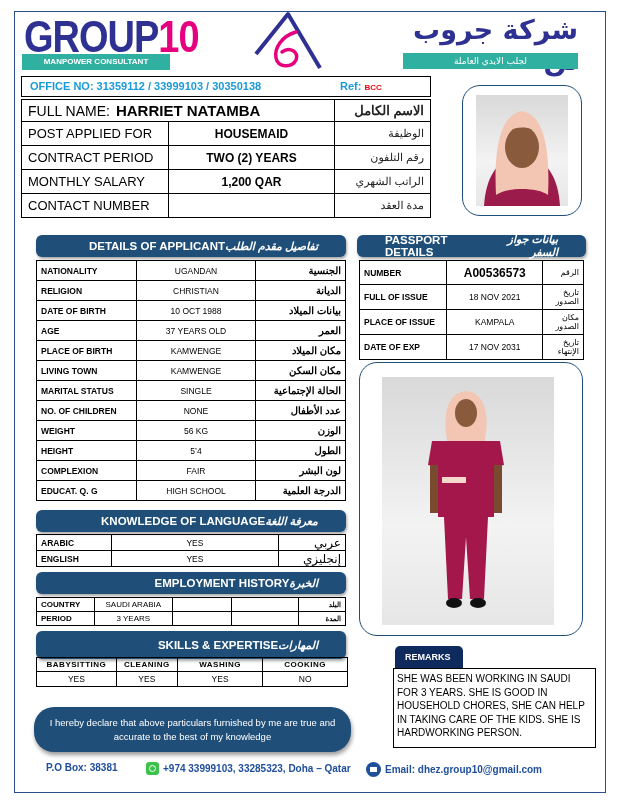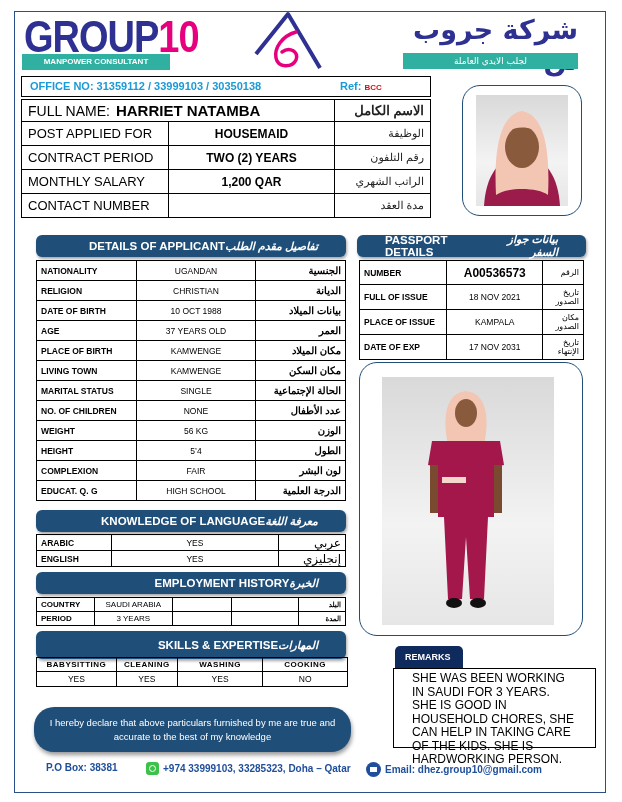--- a/index.html
+++ b/index.html
@@ -33,21 +33,21 @@
   .sec { background: #1f4e79; color: #fff; font-family: "Liberation Sans", sans-serif; font-weight: bold; font-size: 11.5px; border-radius: 6px 6px 6px 6px; box-shadow: 1px 2px 3px rgba(0,0,0,0.35); display: flex; justify-content: flex-end; align-items: center; padding: 0 28px; }
   .sec .ar { direction: rtl; font-size: 11px; font-style: italic; }
   
   table.dt { position: absolute; border-collapse: collapse; font-family: "Liberation Sans", sans-serif; }
   table.dt td { border: 1px solid #000; font-size: 8.5px; padding: 0 4px; color: #000; }
   table.dt td.k { font-weight: bold; }
   table.dt td.v { text-align: center; }
   table.dt td.a { text-align: right; direction: rtl; font-weight: bold; font-size: 10px; }
   .declare { left: 34px; top: 707px; width: 317px; height: 45px; background: #1f4e79; border-radius: 20px; color: #fff; font-family: "Liberation Sans", sans-serif; font-size: 9.5px; text-align: center; display: flex; align-items: center; justify-content: center; padding: 0 14px; line-height: 14px; box-shadow: 1px 3px 4px rgba(0,0,0,0.4); }
   .remarks-tab { left: 395px; top: 646px; width: 68px; height: 22px; background: #0f2a5c; color: #fff; font-family: "Liberation Sans", sans-serif; font-weight: bold; font-size: 9px; border-radius: 5px 5px 0 0; line-height: 22px; padding-left: 10px; }
-  .remarks-box { left: 393px; top: 668px; width: 203px; height: 80px; border: 1.2px solid #000; font-family: "Liberation Sans", sans-serif; font-size: 12px; line-height: 13.5px; padding: 3px 18px; color: #000; }
+  .remarks-box { left: 393px; top: 668px; width: 203px; height: 80px; border: 1.2px solid #000; font-family: "Liberation Sans", sans-serif; font-size: 10px; line-height: 13.5px; padding: 3px 3px; color: #000; }
   .footer { top: 762px; font-family: "Liberation Sans", sans-serif; font-weight: bold; font-size: 10px; color: #1f4e9a; display: flex; align-items: center; gap: 4px; }
   .wa { width: 13px; height: 13px; background: #3cc24a; border-radius: 3px; display: inline-block; position: relative; }
   .wa::after { content: ""; position: absolute; left: 3px; top: 3px; width: 5px; height: 5px; border: 1px solid #fff; border-radius: 50%; }
   .mail { width: 15px; height: 15px; background: #1f4e9a; border-radius: 50%; display: inline-block; position: relative; }
   .mail::after { content: ""; position: absolute; left: 4px; top: 5px; width: 7px; height: 5px; background: #fff; }
 </style>
 </head>
 <body>
 
 <div class="page"></div>

